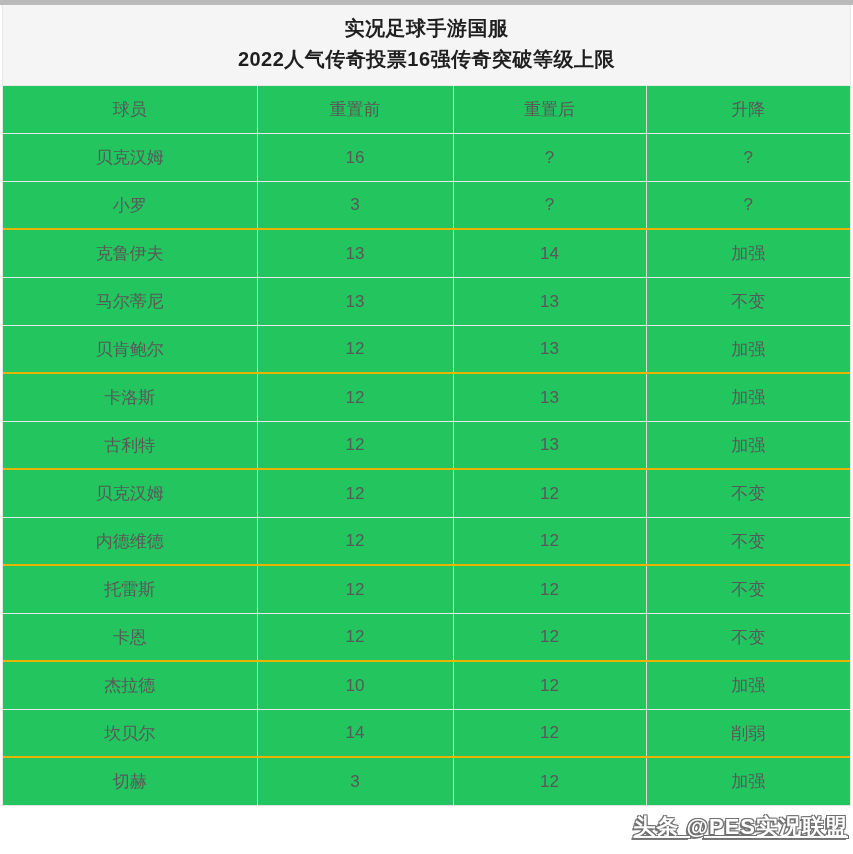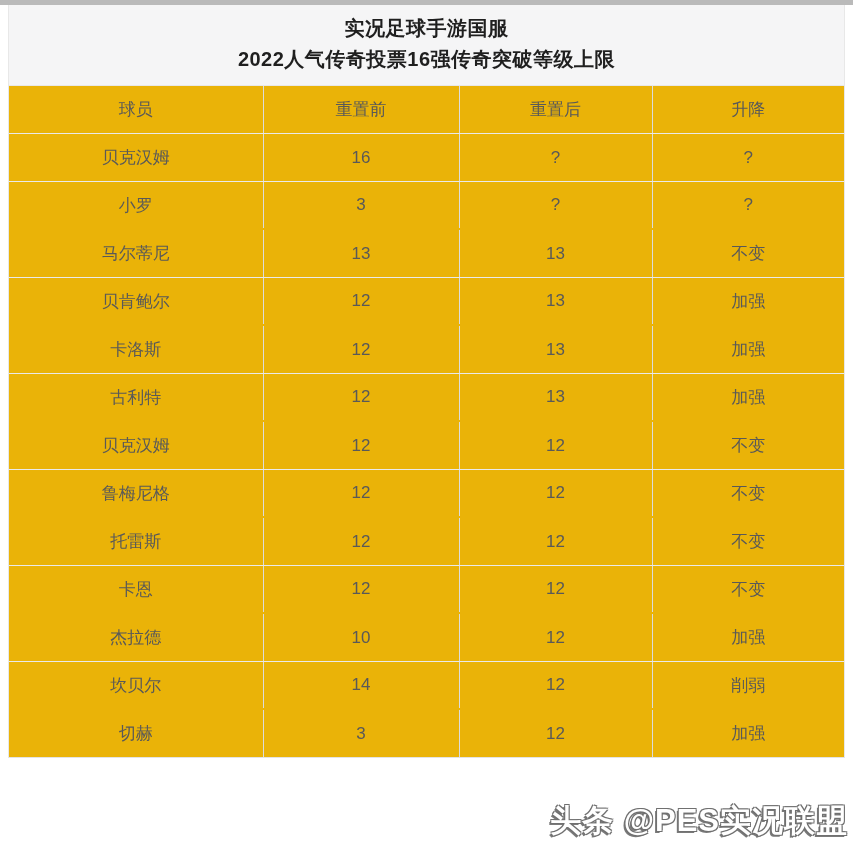--- a/index.html
+++ b/index.html
@@ -8,26 +8,26 @@
     background: #ffffff;
     font-family: "Liberation Sans", sans-serif;
     overflow: hidden;
   }
   .page { position: relative; width: 853px; height: 854px; }
   .top-bar {
     width: 100%; height: 5px;
     background: #bababa;
   }
   .sheet {
-    margin: 0 8px;
+    margin: 0 2px;
     border-left: 1px solid #e8e8e8;
     border-right: 1px solid #e8e8e8;
     border-bottom: 1px solid #e3e3e3;
     position: relative;
-    background: #eab308;
+    background: #22c55e;
   }
   .title-block {
     background: #f5f5f6;
     border-bottom: 1px solid #e8e8e8;
     padding: 8px 0 10px 0;
     text-align: center;
   }
   .title-line {
     font-size: 20px;
     font-weight: bold;
@@ -55,31 +55,32 @@
   table.legends th:last-child, table.legends td:last-child { border-right: none; }
   table.legends tr.group-end td {
     height: 46px;
     border-bottom: 2px solid #eab308;
   }
   table.legends tr.last-row td { border-bottom: none; }
   .watermark {
     position: absolute;
     right: 5px;
     bottom: 12px;
-    font-size: 31px;
+    font-size: 22px;
     font-weight: bold;
     letter-spacing: 1px;
     color: #ffffff;
     text-shadow:
       -1px 1px 0 #707070,
        1px 1px 0 #707070,
       -1px -1px 0 #707070,
        1px -1px 0 #707070,
       -2px 2px 0 #7a7a7a;
     pointer-events: none;
+    text-decoration: underline;
   }
 </style>
 </head>
 <body>
 
 <div class="page">
   <div class="top-bar"></div>
 
   <div class="sheet">
     <div class="title-block">
@@ -109,20 +110,26 @@
           <td>?</td>
           <td>?</td>
         </tr>
         <tr class="group-end">
           <td>小罗</td>
           <td>3</td>
           <td>?</td>
           <td>?</td>
         </tr>
         <tr>
+          <td>克鲁伊夫</td>
+          <td>13</td>
+          <td>14</td>
+          <td>加强</td>
+        </tr>
+        <tr>
           <td>马尔蒂尼</td>
           <td>13</td>
           <td>13</td>
           <td>不变</td>
         </tr>
         <tr class="group-end">
           <td>贝肯鲍尔</td>
           <td>12</td>
           <td>13</td>
           <td>加强</td>
@@ -139,21 +146,21 @@
           <td>13</td>
           <td>加强</td>
         </tr>
         <tr>
           <td>贝克汉姆</td>
           <td>12</td>
           <td>12</td>
           <td>不变</td>
         </tr>
         <tr class="group-end">
-          <td>鲁梅尼格</td>
+          <td>内德维德</td>
           <td>12</td>
           <td>12</td>
           <td>不变</td>
         </tr>
         <tr>
           <td>托雷斯</td>
           <td>12</td>
           <td>12</td>
           <td>不变</td>
         </tr>

